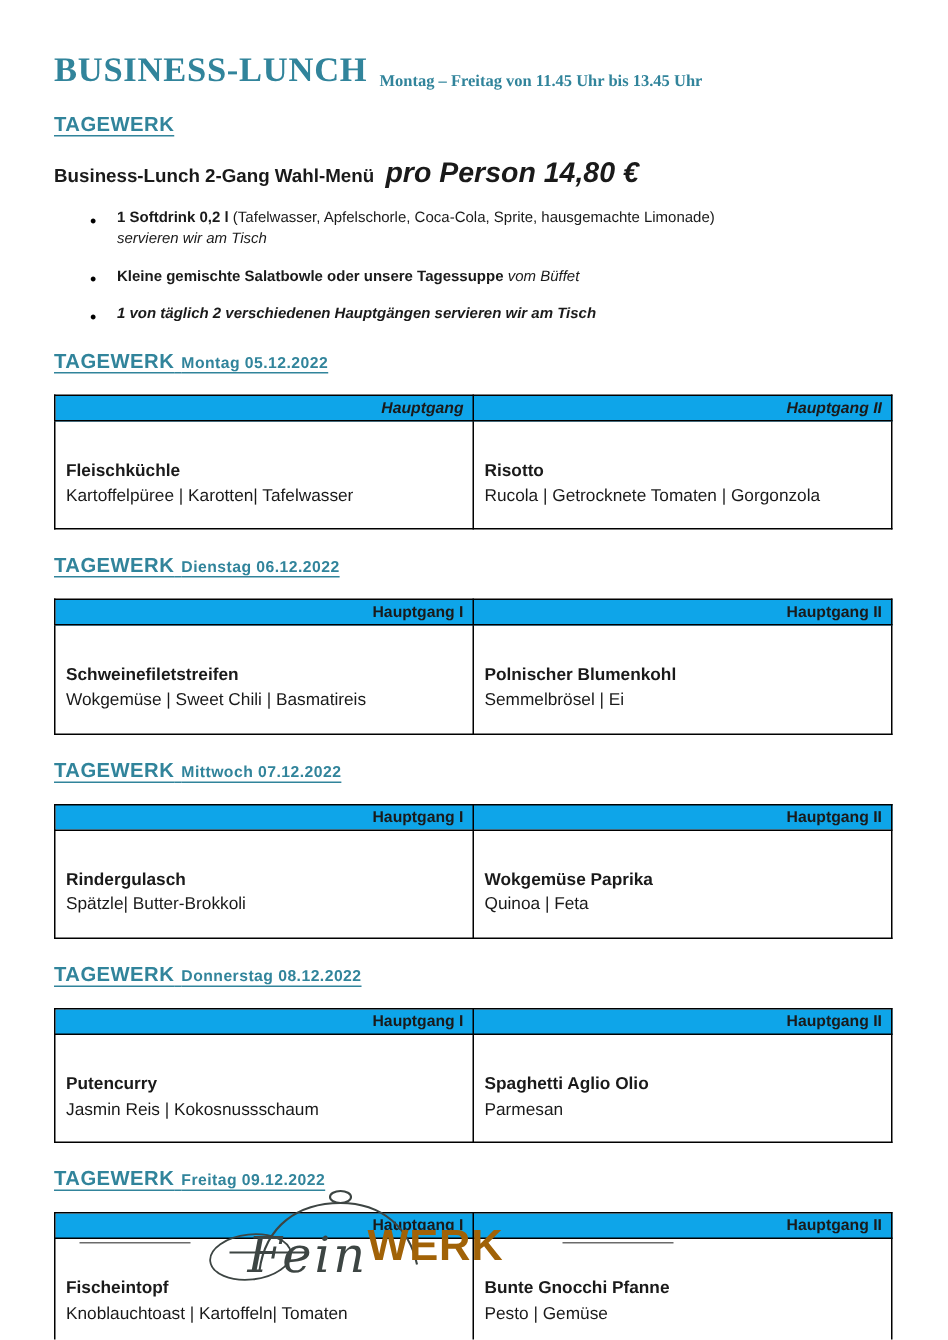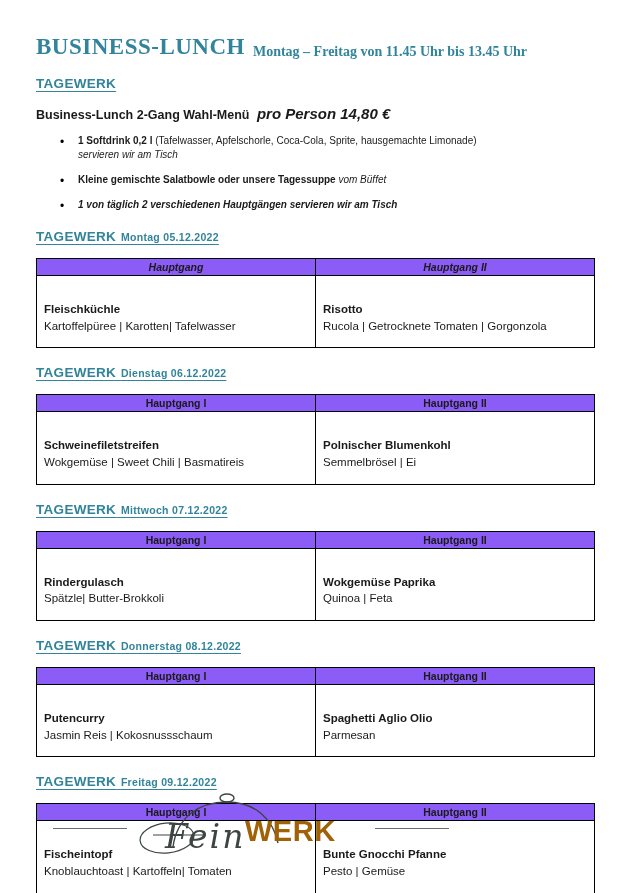--- a/index.html
+++ b/index.html
@@ -14,36 +14,36 @@
 
   
   .title-row { display:flex; align-items:flex-end; gap:8px; margin-bottom:14px; }
   .main-title {
     font-family:"Liberation Serif", serif;
     font-weight:bold; font-size:23px; letter-spacing:0.5px;
     color:#31849B;
   }
   .main-subtitle {
     font-family:"Liberation Serif", serif;
-    font-weight:bold; font-size:14px;
+    font-weight:bold; font-size:11px;
     color:#31849B;
   }
 
   
   .section-heading {
     display:inline-block; margin-bottom:11px;
     color:#31849B; font-weight:bold;
     text-decoration:underline; text-underline-offset:3px;
     letter-spacing:0.3px;
   }
   .section-heading .big { font-size:13.5px; }
   .section-heading .small { font-size:10.5px; }
 
   .offer-line { margin:2px 0 12px 0; font-size:12.5px; font-weight:bold; }
-  .offer-line .offer-italic { font-style:italic; font-size:15px; margin-left:4px; }
+  .offer-line .offer-italic { font-style:italic; font-size:19px; margin-left:4px; }
 
   ul.intro-list { list-style:none; margin:0 0 10px 24px; }
   ul.intro-list li {
     position:relative; padding-left:18px; margin-bottom:11px;
     font-size:10px; line-height:1.4;
   }
   ul.intro-list li::before {
     content:"•"; position:absolute; left:0; top:0; font-size:12px; color:#000;
   }
   .b { font-weight:bold; }
@@ -51,21 +51,21 @@
   .bi { font-weight:bold; font-style:italic; }
 
   
   .day-section { margin-top:15px; }
   .menu-table {
     width:100%; border-collapse:collapse; table-layout:fixed;
     margin-top:2px;
   }
   .menu-table th, .menu-table td { border:1px solid #000; }
   .menu-table th {
-    background:#8b5cf6; text-align:center;
+    background:#0ea5e9; text-align:right;
     font-size:10.5px; font-weight:bold;
     padding:2px 6px; height:17px;
   }
   .menu-table.italic-hdr th { font-style:italic; }
   .menu-table td {
     vertical-align:top; padding:25px 7px 13px 7px; height:56px;
     font-size:11.5px; line-height:1.45;
   }
   .dish-name { font-weight:bold; }
   .dish-sides { font-weight:normal; }

